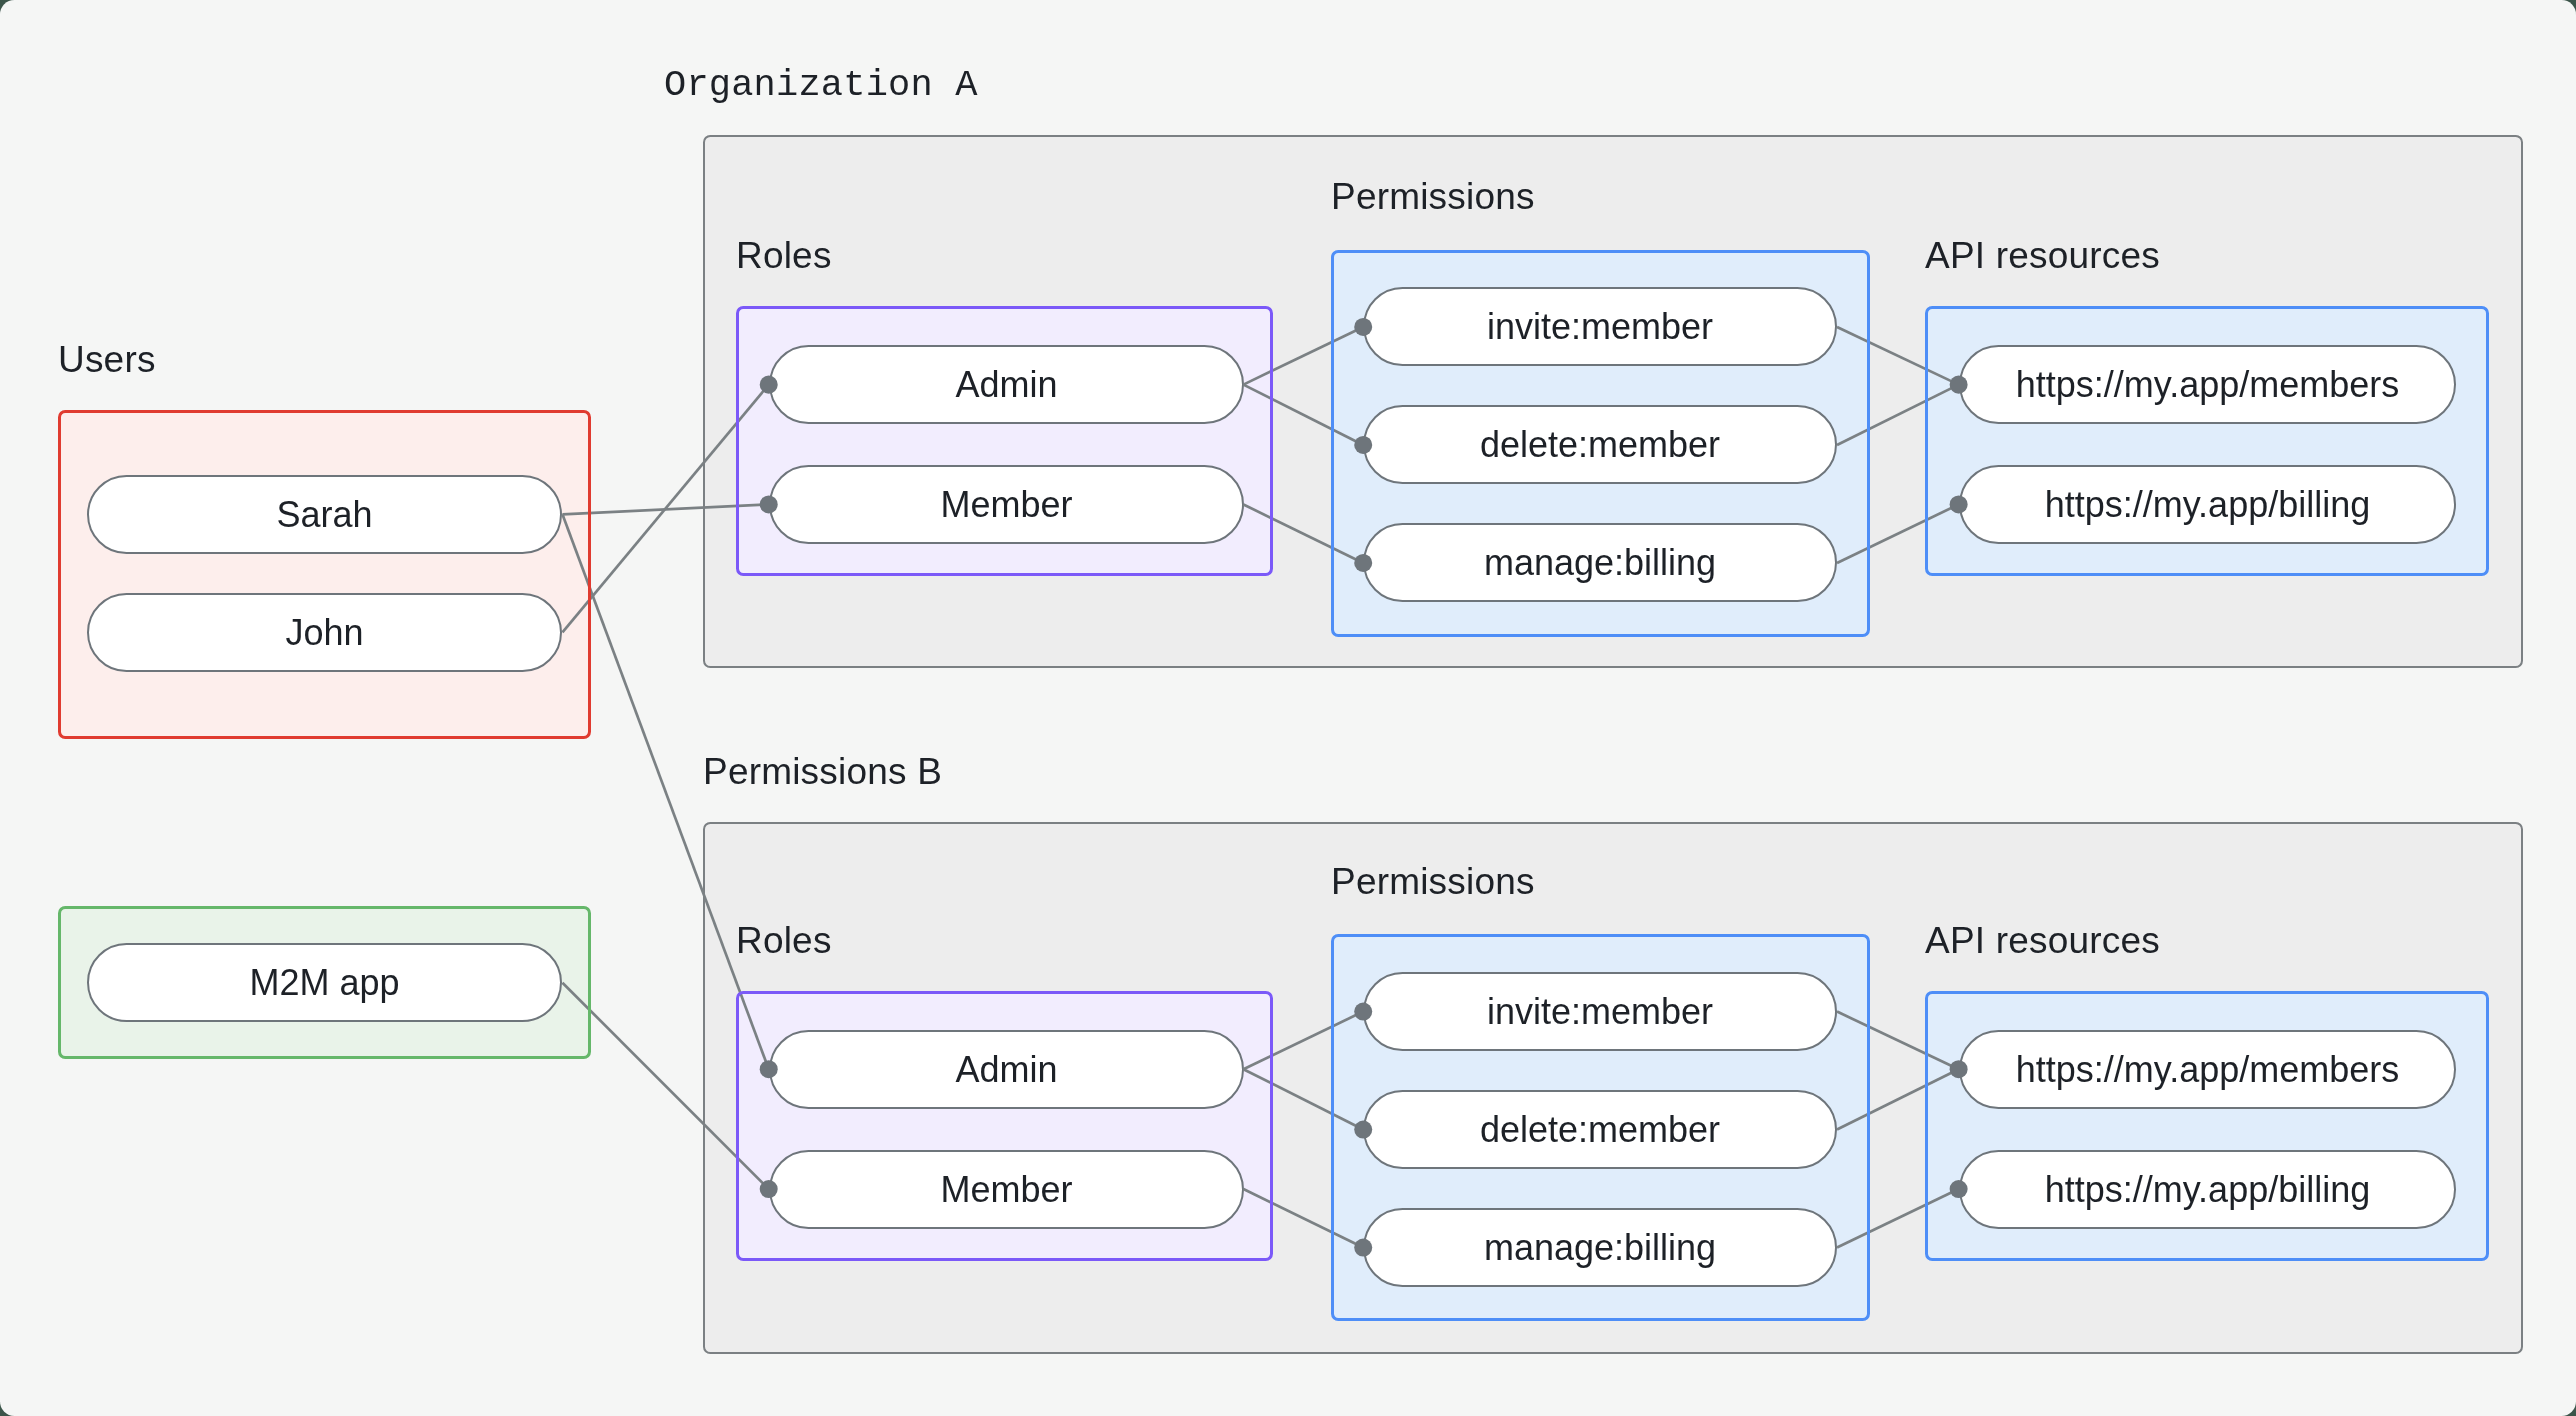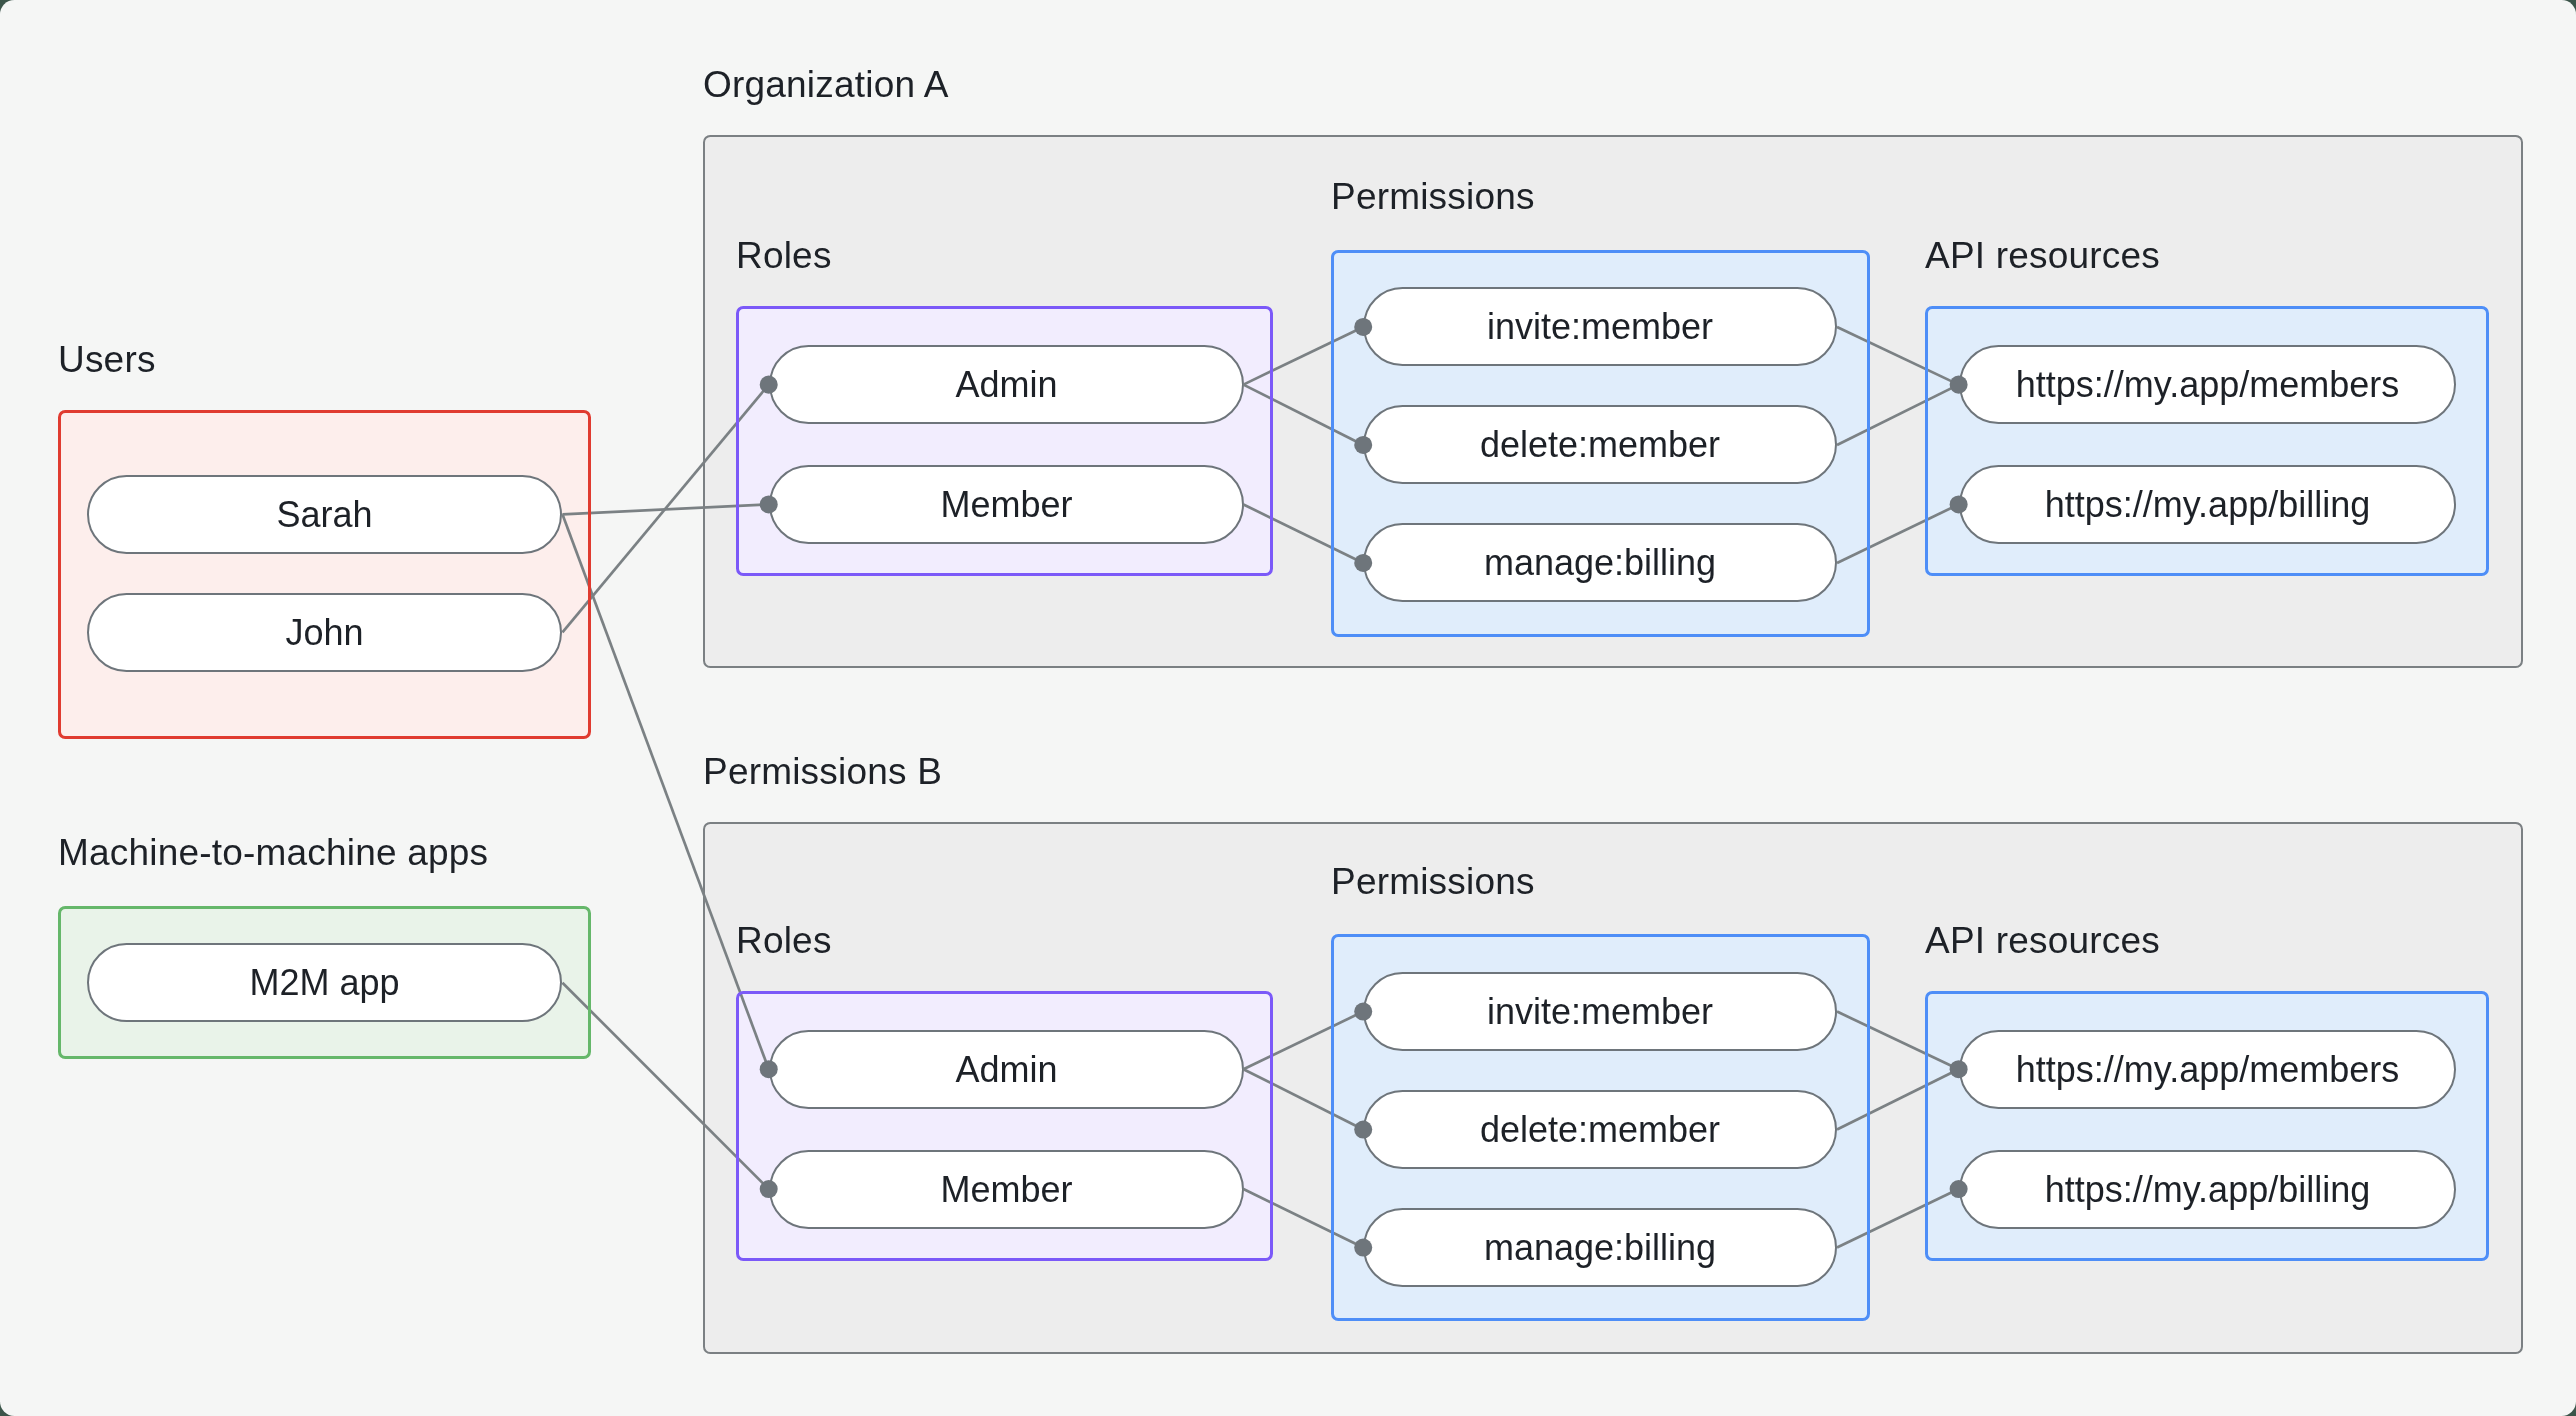--- a/index.html
+++ b/index.html
@@ -49,22 +49,21 @@
   <div class="gbox users-box" style="left:58px;top:410px;width:533px;height:329px;"></div>
   <div class="gbox m2m-box" style="left:58px;top:906px;width:533px;height:153px;"></div>
   <div class="gbox roles-box" style="left:736px;top:306px;width:537px;height:270px;"></div>
   <div class="gbox blue-box" style="left:1331px;top:250px;width:539px;height:387px;"></div>
   <div class="gbox blue-box" style="left:1925px;top:306px;width:564px;height:270px;"></div>
   <div class="gbox roles-box" style="left:736px;top:991px;width:537px;height:270px;"></div>
   <div class="gbox blue-box" style="left:1331px;top:934px;width:539px;height:387px;"></div>
   <div class="gbox blue-box" style="left:1925px;top:991px;width:564px;height:270px;"></div>
 
   <div class="lbl" style="left:58px;top:338px;">Users</div>
-  <div class="lbl" style="left:58px;top:831px;">Machine-to-machine apps</div>
-  <div class="lbl" style="left:703px;top:63px;">Organization A</div>
+  <div class="lbl" style="left:664px;top:63px;font-family:Liberation Mono, monospace;">Organization A</div>
   <div class="lbl" style="left:736px;top:234px;">Roles</div>
   <div class="lbl" style="left:1331px;top:175px;">Permissions</div>
   <div class="lbl" style="left:1925px;top:234px;">API resources</div>
   <div class="lbl" style="left:703px;top:750px;">Permissions B</div>
   <div class="lbl" style="left:736px;top:919px;">Roles</div>
   <div class="lbl" style="left:1331px;top:860px;">Permissions</div>
   <div class="lbl" style="left:1925px;top:919px;">API resources</div>
 
   <div class="pill" style="left:87px;top:475px;width:475px;">Sarah</div>
   <div class="pill" style="left:87px;top:593px;width:475px;">John</div>

